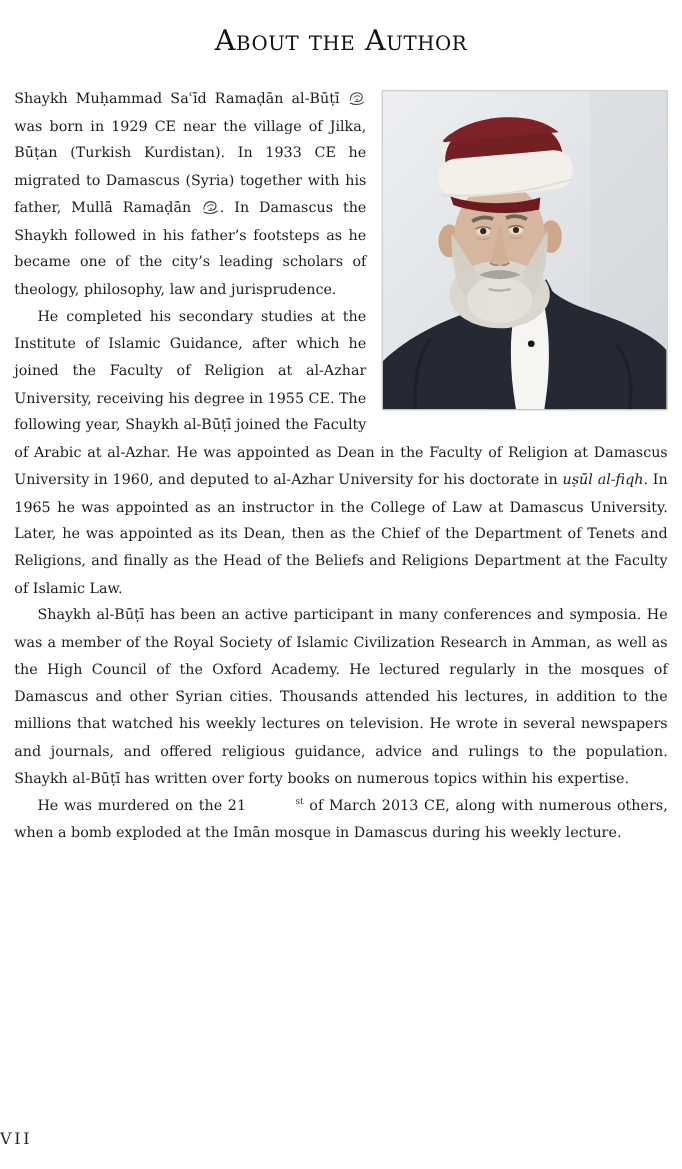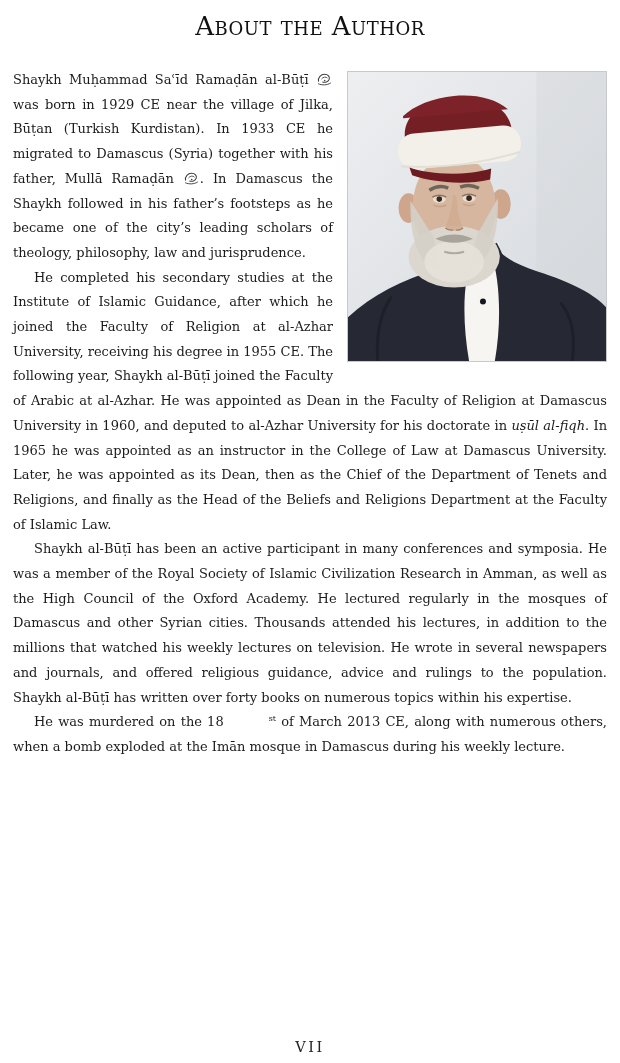--- a/index.html
+++ b/index.html
@@ -8,21 +8,21 @@
     position: relative;
     width: 620px;
     height: 1063px;
     background: #ffffff;
     font-family: "DejaVu Serif", serif;
     color: #1b1b1b;
     overflow: hidden;
   }
   .title {
     margin: 0;
-    padding-top: 11px;
+    padding-top: 22px;
     text-align: center;
     font-size: 26px;
     font-weight: normal;
     font-variant: small-caps;
     letter-spacing: 0.5px;
     color: #111111;
   }
   .body-text {
     margin: 27px 13px 0 13px;
     font-size: 13px;
@@ -41,22 +41,22 @@
     background: #dfe2e6;
   }
   .photo-wrap svg { display: block; width: 100%; height: 100%; }
   .honorific { display: inline-block; }
   .honorific svg { vertical-align: -2px; }
   .italic { font-style: italic; }
   sup.ordinal { font-size: 62%; line-height: 0; margin-left: 45px; }
   .page-number {
     position: absolute;
     left: 0; right: 0;
-    bottom: 8px;
-    text-align: center;
+    bottom: 19px;
+    text-align: left;
     font-size: 14.5px;
     letter-spacing: 2.5px;
     color: #222222;
   }
 </style>
 </head>
 <body>
 
 <div class="page">
 
@@ -134,19 +134,19 @@
             <path d="M2.5,13.5 C7,15.5 13,15.5 17.5,12.5" fill="none" stroke="#3c3c3c" stroke-width="1.1"></path>
             <path d="M6.5,8 C8,5.5 12,5 13.5,7" fill="none" stroke="#3c3c3c" stroke-width="1"></path>
             <circle cx="10.2" cy="9.8" r="0.9" fill="#3c3c3c"></circle>
           </svg></span><span>. In Damascus the Shaykh followed in his father’s footsteps as he became one of the city’s leading scholars of theology, philosophy, law and jurisprudence.</span>
     </p>
 
     <p class="indent"><span>He completed his secondary studies at the Institute of Islamic Guidance, after which he joined the Faculty of Religion at al-Azhar University, receiving his degree in 1955 CE. The following year, Shaykh al-Būṭī joined the Faculty of Arabic at al-Azhar. He was appointed as Dean in the Faculty of Religion at Damascus University in 1960, and deputed to al-Azhar University for his doctorate in </span><span class="italic">uṣūl al-fiqh</span><span>. In 1965 he was appointed as an instructor in the College of Law at Damascus University. Later, he was appointed as its Dean, then as the Chief of the Department of Tenets and Religions, and finally as the Head of the Beliefs and Religions Department at the Faculty of Islamic Law.</span></p>
 
     <p class="indent"><span>Shaykh al-Būṭī has been an active participant in many conferences and symposia. He was a member of the Royal Society of Islamic Civilization Research in Amman, as well as the High Council of the Oxford Academy. He lectured regularly in the mosques of Damascus and other Syrian cities. Thousands attended his lectures, in addition to the millions that watched his weekly lectures on television. He wrote in several newspapers and journals, and offered religious guidance, advice and rulings to the population. Shaykh al-Būṭī has written over forty books on numerous topics within his expertise.</span></p>
 
-    <p class="indent"><span>He was murdered on the 18</span><sup class="ordinal">st</sup><span> of March 2013 CE, along with numerous others, when a bomb exploded at the Imān mosque in Damascus during his weekly lecture.</span></p>
+    <p class="indent"><span>He was murdered on the 21</span><sup class="ordinal">st</sup><span> of March 2013 CE, along with numerous others, when a bomb exploded at the Imān mosque in Damascus during his weekly lecture.</span></p>
 
   </div>
 
   <div class="page-number">VII</div>
 
 </div>
 
 </body></html>

